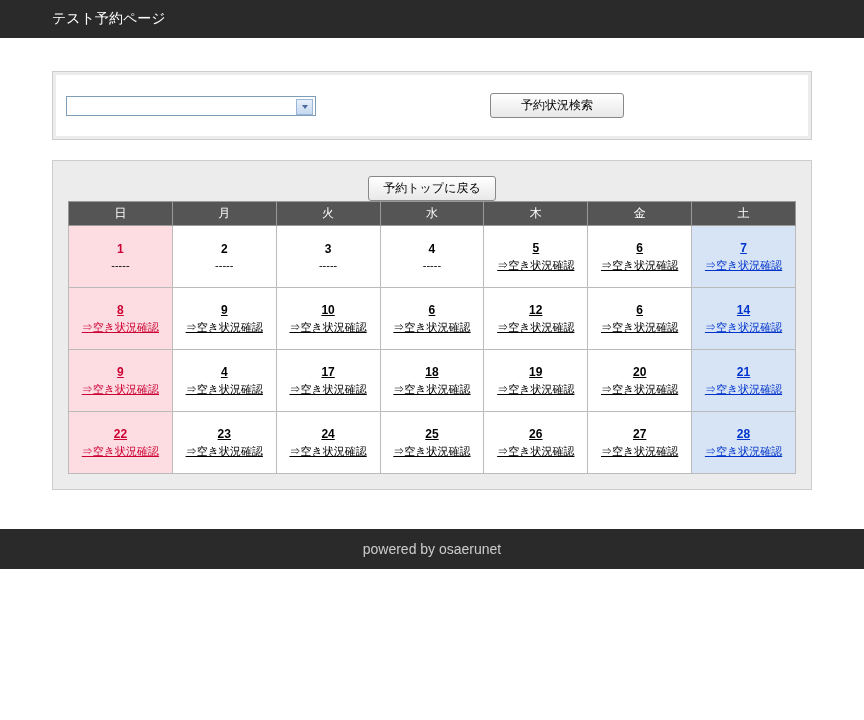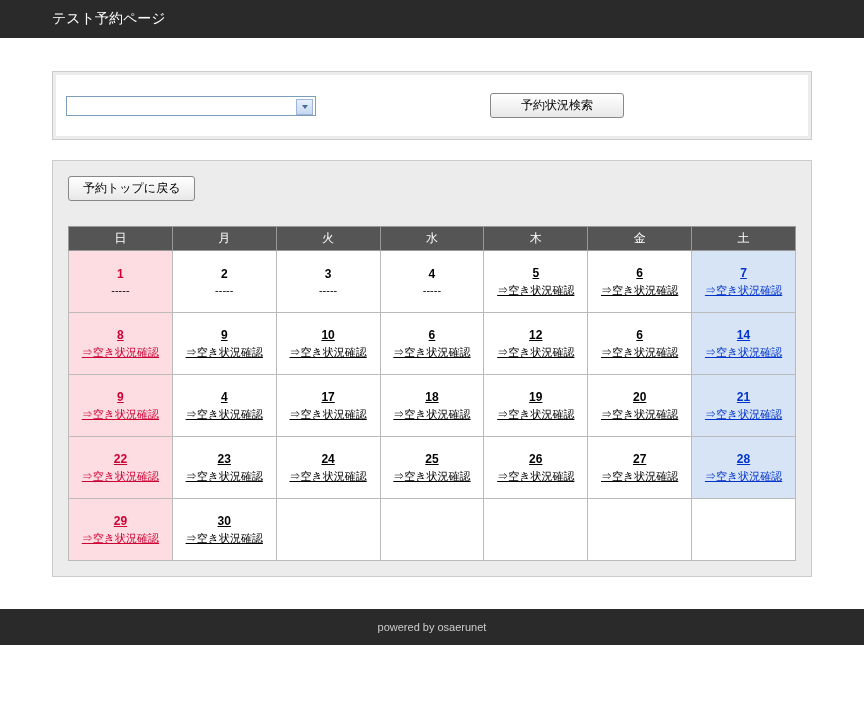--- a/index.html
+++ b/index.html
@@ -13,36 +13,36 @@
 .tab + .tab { margin-left: 2px; }
 .filter-box { background: #ececec; border: 1px solid #ccc; padding: 3px; margin-top: 18px; }
 .filter-inner { background: #fff; padding: 18px 10px; display: flex; align-items: center; }
 .filter-label { width: 160px; text-align: right; padding-right: 20px; }
 .filter-select { width: 250px; height: 20px; border: 1px solid #7e9db9; background: #fff; position: relative; }
 .filter-select::after { content: ""; position: absolute; right: 2px; top: 2px; width: 15px; height: 14px; background: linear-gradient(#e8f0fb,#c6d8f0); border: 1px solid #9cb6d8; }
 .filter-select::before { content: ""; position: absolute; right: 7px; top: 8px; border-left: 3px solid transparent; border-right: 3px solid transparent; border-top: 4px solid #4a6a99; z-index: 1; }
 .search-btn-wrap { flex: 1; text-align: center; }
 .search-btn { display: inline-block; padding: 3px 30px; background: linear-gradient(#fff,#e8e8e8); border: 1px solid #888; border-radius: 3px; cursor: pointer; font-size: 12px; }
 .calendar-box { background: #ececec; border: 1px solid #ccc; padding: 15px; margin-top: 20px; }
-.back-btn-wrap { text-align: left; margin-bottom: 25px; }
+.back-btn-wrap { text-align: center; }
 .back-btn { display: inline-block; padding: 3px 14px; background: linear-gradient(#fff,#e8e8e8); border: 1px solid #888; border-radius: 3px; cursor: pointer; font-size: 12px; }
 .cal-nav { text-align: center; font-size: 15px; font-weight: bold; margin-bottom: 10px; }
 .cal-nav .next { color: #0033cc; text-decoration: underline; margin-left: 20px; cursor: pointer; }
 .cal-table { width: 100%; border-collapse: collapse; table-layout: fixed; }
 .cal-table th { background: #555; color: #fff; border: 1px solid #999; padding: 3px 0; font-weight: normal; font-size: 12px; }
 .cal-table td { border: 1px solid #bbb; background: #fff; height: 62px; vertical-align: middle; text-align: center; padding: 4px 2px; }
 .cal-table td.sun { background: #fddde2; }
 .cal-table td.sat { background: #d6e4f5; }
 .cal-table td.empty { background: #fff; }
 .day-num { font-weight: bold; font-size: 12px; text-decoration: underline; display: block; margin-bottom: 3px; }
 .day-link { font-size: 11px; text-decoration: underline; display: block; cursor: pointer; }
 .no-link { font-size: 11px; display: block; }
 td.sun .day-num, td.sun .day-link { color: #cc0033; }
 td.sat .day-num, td.sat .day-link { color: #0033cc; }
-.footer { background: #2a2a2a; color: #ccc; text-align: center; padding: 12px 0; font-size: 11px; margin-top: 17px; }
+.footer { background: #2a2a2a; color: #ccc; text-align: center; padding: 12px 0; font-size: 14px; margin-top: 24px; }
 </style>
 </head>
 <body>
 
 <div class="header">
   <div class="header-inner">テスト予約ページ</div>
 </div>
 
 <div class="content">
 
@@ -185,33 +185,18 @@
             </td>
             <td>
               <span class="day-num">27</span>
               <span class="day-link">⇒空き状況確認</span>
             </td>
             <td class="sat">
               <span class="day-num">28</span>
               <span class="day-link">⇒空き状況確認</span>
             </td>
           </tr>
-          <tr>
-            <td class="sun">
-              <span class="day-num">29</span>
-              <span class="day-link">⇒空き状況確認</span>
-            </td>
-            <td>
-              <span class="day-num">30</span>
-              <span class="day-link">⇒空き状況確認</span>
-            </td>
-            <td class="empty"></td>
-            <td class="empty"></td>
-            <td class="empty"></td>
-            <td class="empty"></td>
-            <td class="empty"></td>
-          </tr>
         </tbody>
     </table>
   </div>
 </div>
 
 <div class="footer">powered by osaerunet</div>
 
 </body></html>

